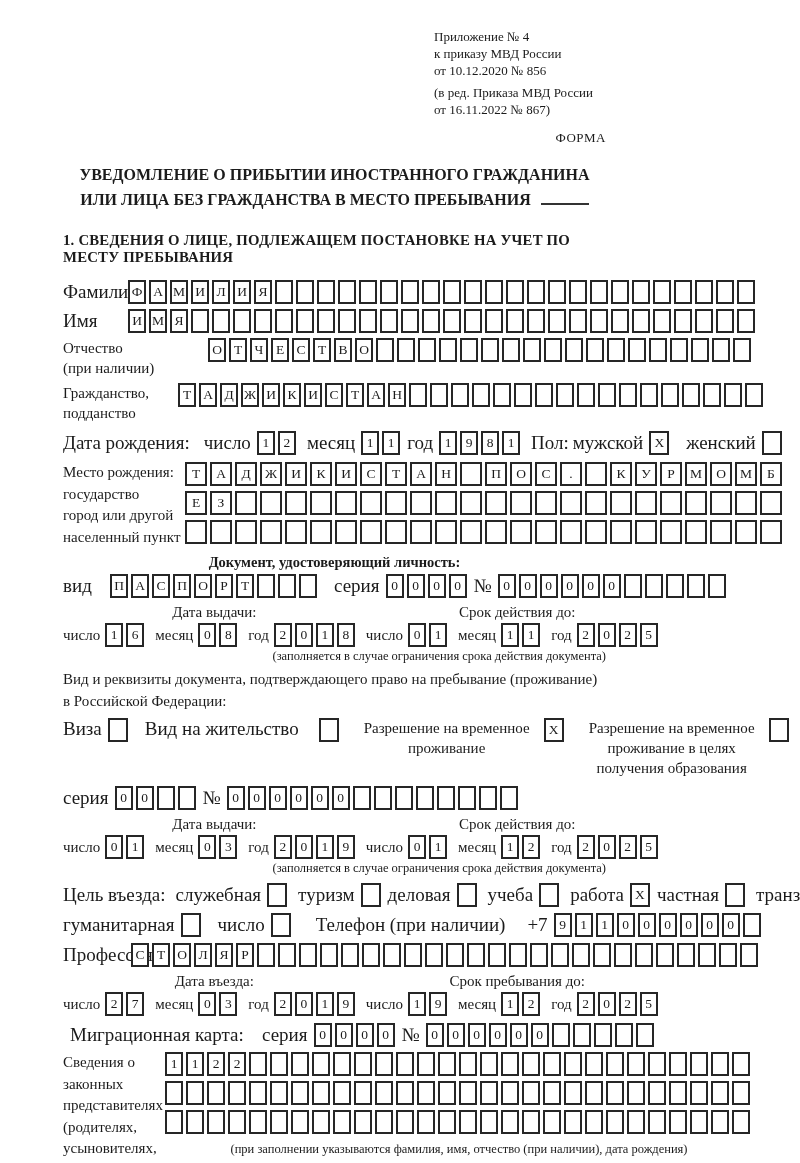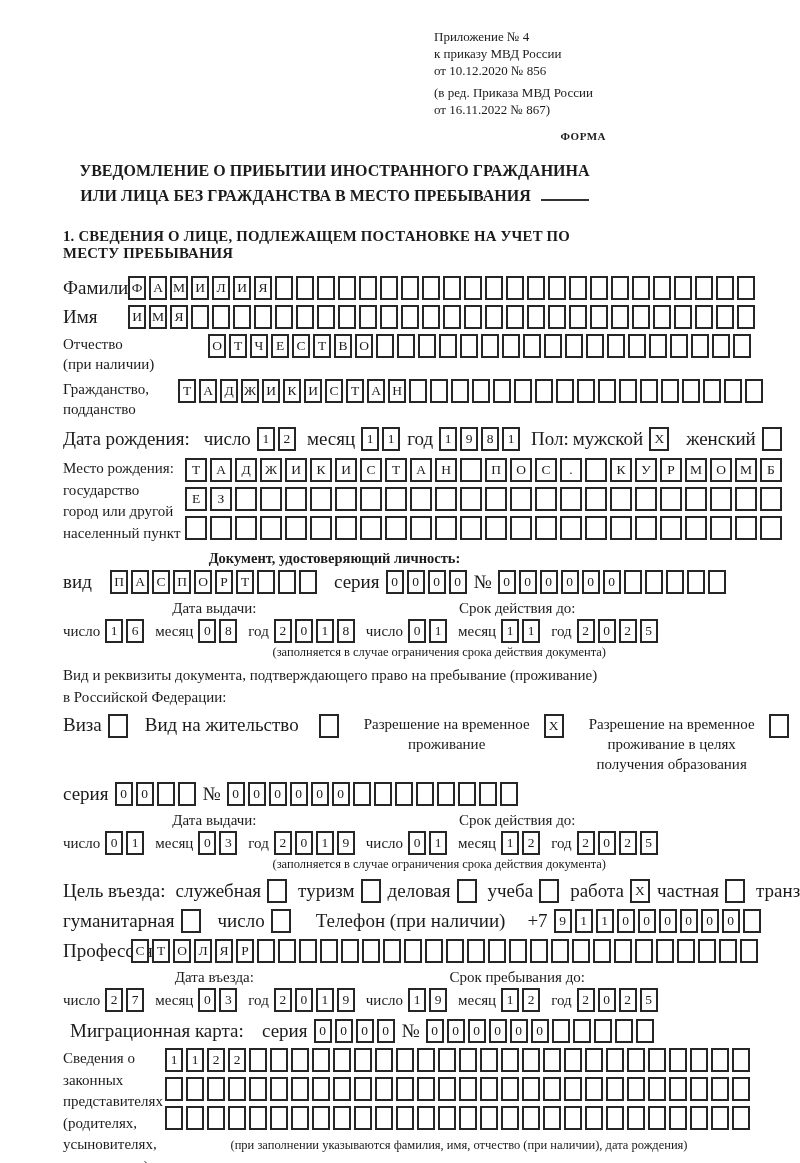--- a/index.html
+++ b/index.html
@@ -6,21 +6,21 @@
   body{
     width:800px;height:1163px;background:#ffffff;color:#1b1b1b;
     font-family:"Liberation Serif","DejaVu Serif",serif;
     overflow:hidden;
   }
   .page{padding:28px 34px 0 63px;box-sizing:border-box;width:640px;height:1163px;}
   
   .appendix{width:172px;margin-left:auto;font-size:13px;line-height:17px;}
   .appendix div{white-space:nowrap;}
   .appendix .grp2{margin-top:5px;}
-  .forma{text-align:right;font-weight:bold;font-size:11px;margin-top:12px;letter-spacing:.5px;}
+  .forma{text-align:right;font-weight:normal;font-size:13px;margin-top:12px;letter-spacing:.5px;}
   .title{text-align:center;font-weight:bold;font-size:16px;line-height:25px;margin-top:16px;}
   .blank{display:inline-block;width:48px;border-bottom:2px solid #333;height:12px;margin-left:10px;}
   .section-h{font-weight:bold;font-size:14.8px;margin-top:20px;letter-spacing:.2px;}
   
   .row{display:flex;align-items:center;margin-top:5px;}
   .row.top{align-items:flex-start;}
   .lbl{font-size:19px;flex:0 0 auto;}
   .mlxs{margin-left:4px;}.mls{margin-left:8px;}.mlm{margin-left:14px;}.mll{margin-left:22px;}
   .mrs{margin-right:6px;}
   .w65{width:65px;}.w115{width:115px;}.w145{width:145px;}

